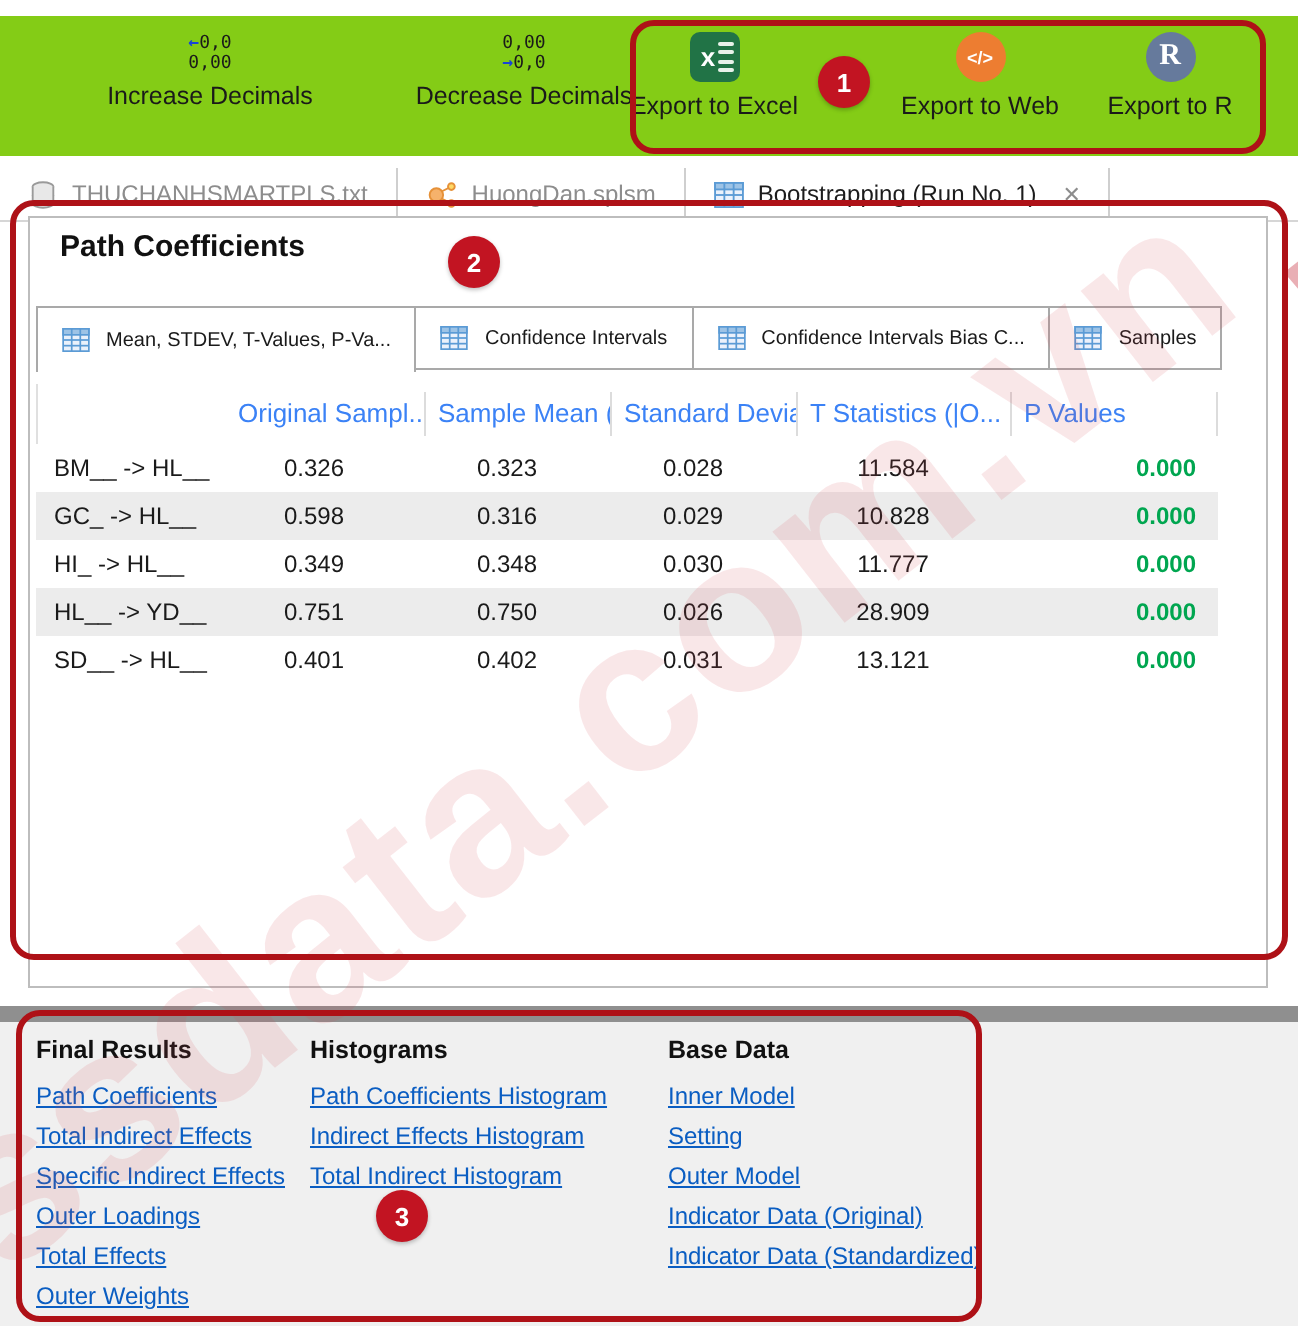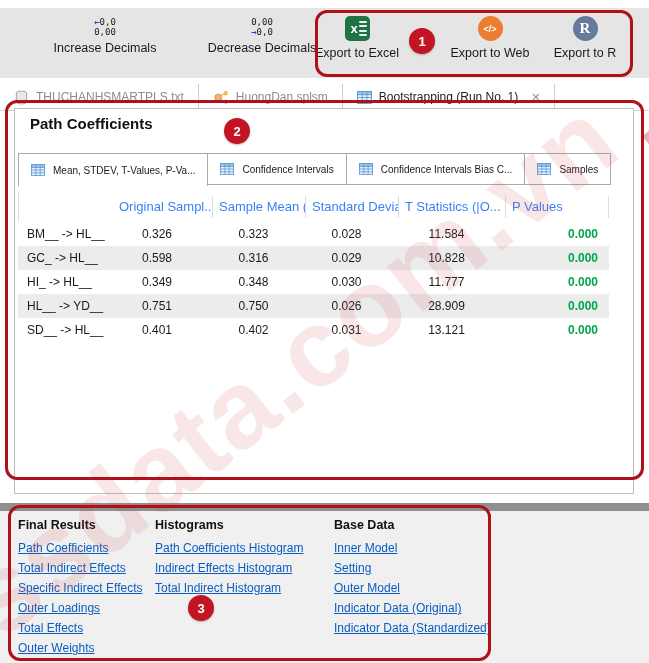--- a/index.html
+++ b/index.html
@@ -1,20 +1,20 @@
 <!DOCTYPE html>
 <html><head>
 <meta charset="utf-8">
 <style>
   html,body{margin:0;padding:0;}
   body{font-family:"Liberation Sans","DejaVu Sans",sans-serif;background:#fff;}
   #screen{position:relative;width:649px;height:663px;background:#fff;overflow:hidden;}
 
   
-  .toolbar{position:absolute;left:0;top:8px;width:649px;height:70px;background:#e5e5e5;}
+  .toolbar{position:absolute;left:0;top:8px;width:649px;height:70px;background:#84cc16;}
   .tool-btn{position:absolute;top:4px;width:150px;height:62px;display:flex;flex-direction:column;align-items:center;justify-content:flex-start;cursor:default;}
   .dec-icon{font-size:9px;line-height:10px;color:#1a1a1a;text-align:center;margin-top:5px;font-family:"DejaVu Sans Mono",monospace;}
   .dec-icon .arr{color:#1846d6;font-weight:bold;}
   .tool-label{font-size:12.5px;color:#1a1a1a;margin-top:4px;}
   .export-btn{position:absolute;top:8px;width:110px;height:60px;display:flex;flex-direction:column;align-items:center;}
   .exp-icon{width:25px;height:25px;border-radius:5px;display:flex;align-items:center;justify-content:center;color:#fff;font-weight:bold;position:relative;}
   .exp-circle{border-radius:50%;}
   .excel-grid{position:absolute;right:3px;top:5px;width:8px;height:15px;display:flex;flex-direction:column;justify-content:space-between;}
   .excel-grid i{display:block;height:2px;background:#e8f2ea;border-radius:1px;}
   .exp-label{font-size:12.5px;color:#1a1a1a;margin-top:5px;}

